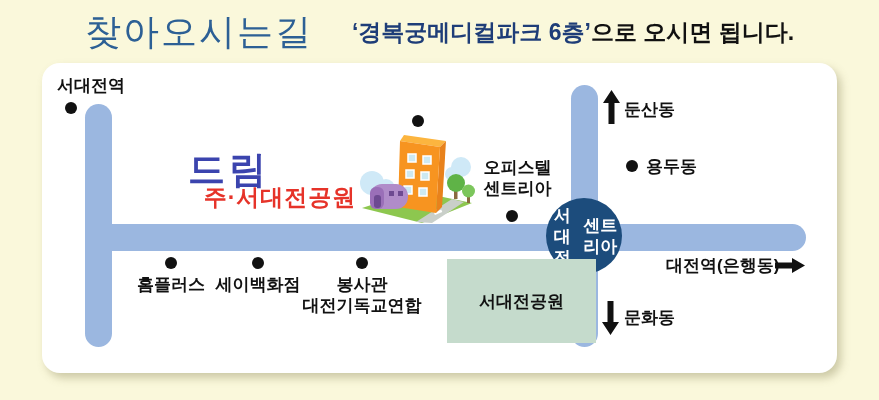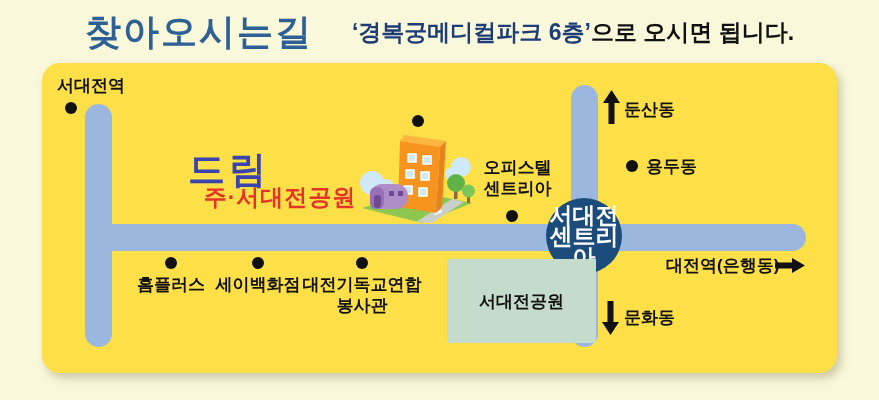--- a/index.html
+++ b/index.html
@@ -9,48 +9,48 @@
     background: var(--bg, #FAF8DB);
     font-family: "Liberation Sans", "DejaVu Sans", sans-serif;
     overflow: hidden;
   }
   
   .header {
     position: absolute; top: 6px; left: 0; width: 879px; height: 52px;
     display: flex; align-items: center; justify-content: center; gap: 14px;
   }
   .header .title {
-    font-size: 36px; font-weight: bold; letter-spacing: 2px;
+    font-size: 36px; font-weight: normal; letter-spacing: 2px;
     color: var(--title, #2D6095);
   }
   .header .subtitle { font-size: 23px; font-weight: bold; color: #111; margin-left: 25px; }
   .header .subtitle .hl { color: var(--highlight, #1E3D78); }
   
   .map-panel {
     position: absolute; left: 42px; top: 63px; width: 795px; height: 310px;
-    background: #fde047; border-radius: 18px;
+    background: #ffffff; border-radius: 18px;
     box-shadow: 4px 5px 8px rgba(120,115,70,0.35);
   }
   .road { background: var(--road, #9BB7E0); position: absolute; }
   .road.v-left   { left: 43px;  top: 41px;  width: 27px;  height: 243px; border-radius: 14px; }
   .road.h-main   { left: 43px;  top: 161px; width: 721px; height: 27px;  border-radius: 0 14px 14px 0; }
   .road.v-right  { left: 529px; top: 22px;  width: 27px;  height: 262px; border-radius: 14px; }
   .dot {
     position: absolute; width: 12px; height: 12px; border-radius: 50%; background: #111;
   }
   .lbl {
     position: absolute; font-size: 17px; font-weight: bold; color: #111;
     white-space: nowrap; line-height: 21px;
   }
   .lbl.center { text-align: center; }
   .station-circle {
     position: absolute; left: 504px; top: 135px; width: 76px; height: 76px;
     border-radius: 50%; background: var(--circle, #1C4C7C);
-    display: flex; flex-direction: column; align-items: center; justify-content: center;
-    color: #fff; font-size: 23px; font-weight: bold; line-height: 21px;
+    display: flex; align-items: center; justify-content: center;
+    color: #fff; font-size: 17px; font-weight: bold; line-height: 21px;
     text-align: center;
   }
   .park-box {
     position: absolute; left: 405px; top: 196px; width: 149px; height: 84px;
     background: var(--park, #C5DBCC);
     display: flex; align-items: center; justify-content: center;
     font-size: 17px; font-weight: bold; color: #111;
   }
   .dream-name {
     position: absolute; left: 146px; top: 82px; width: 200px; text-align: left;
@@ -166,17 +166,17 @@
   <div class="lbl" style="left:582px; top:244px;">문화동</div>
 
   <div class="dot" style="left:123px; top:194px;"></div>
   <div class="lbl center" style="left:79px; top:211px; width:100px;">홈플러스</div>
 
   <div class="dot" style="left:210px; top:194px;"></div>
   <div class="lbl center" style="left:166px; top:211px; width:100px;">세이백화점</div>
 
   <div class="dot" style="left:314px; top:194px;"></div>
   <div class="lbl center" style="left:255px; top:211px; width:130px;">
+    <div>봉사관</div>
     <div>대전기독교연합</div>
-    <div>봉사관</div>
   </div>
 
 </div>
 
 </body></html>

